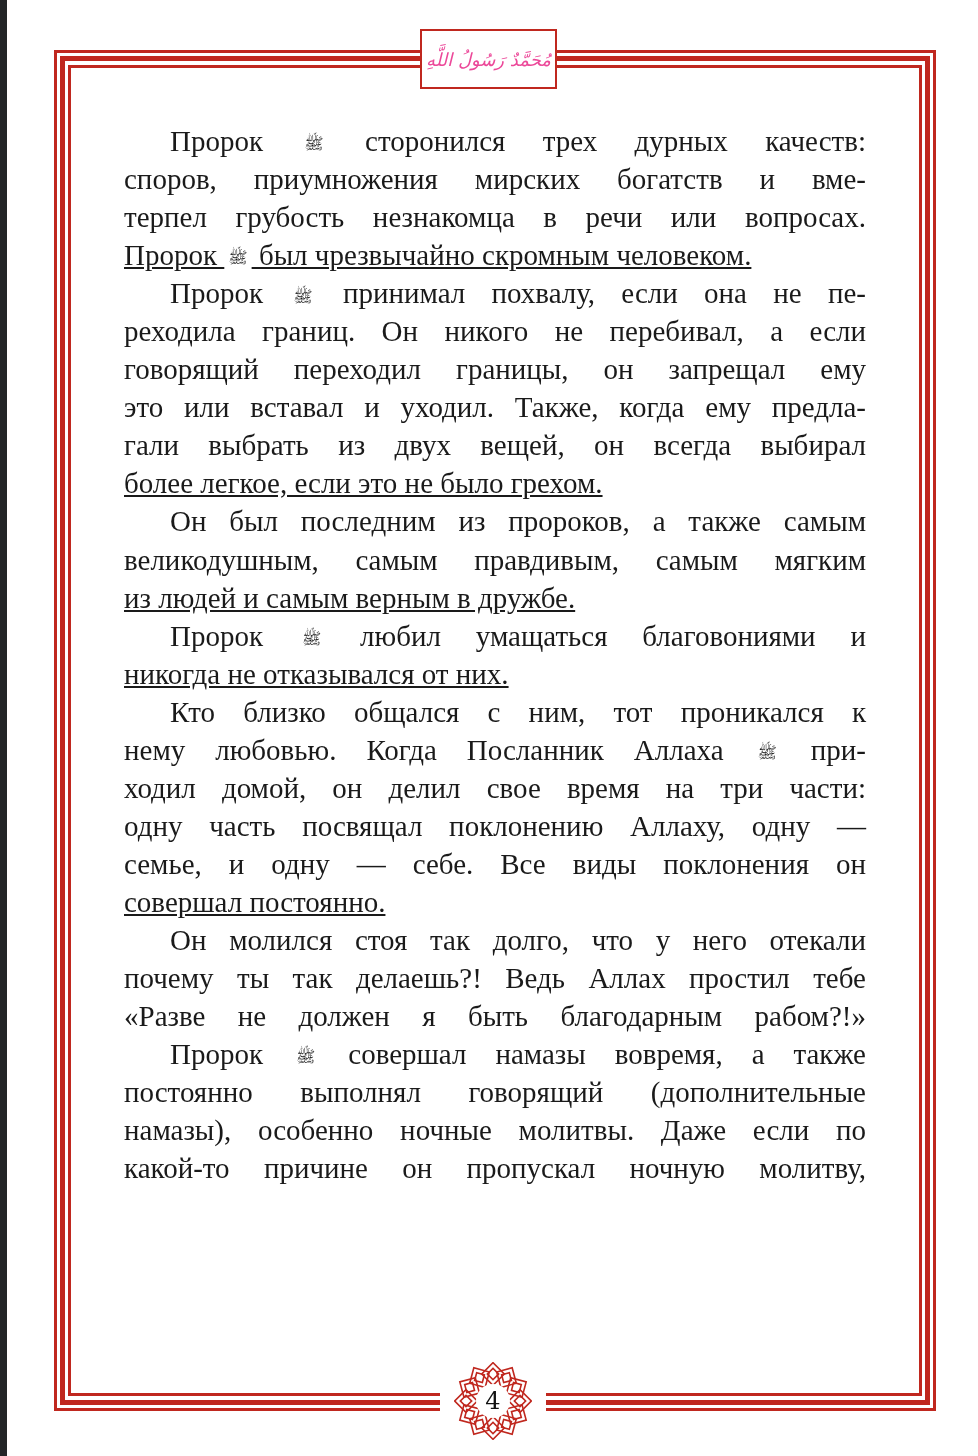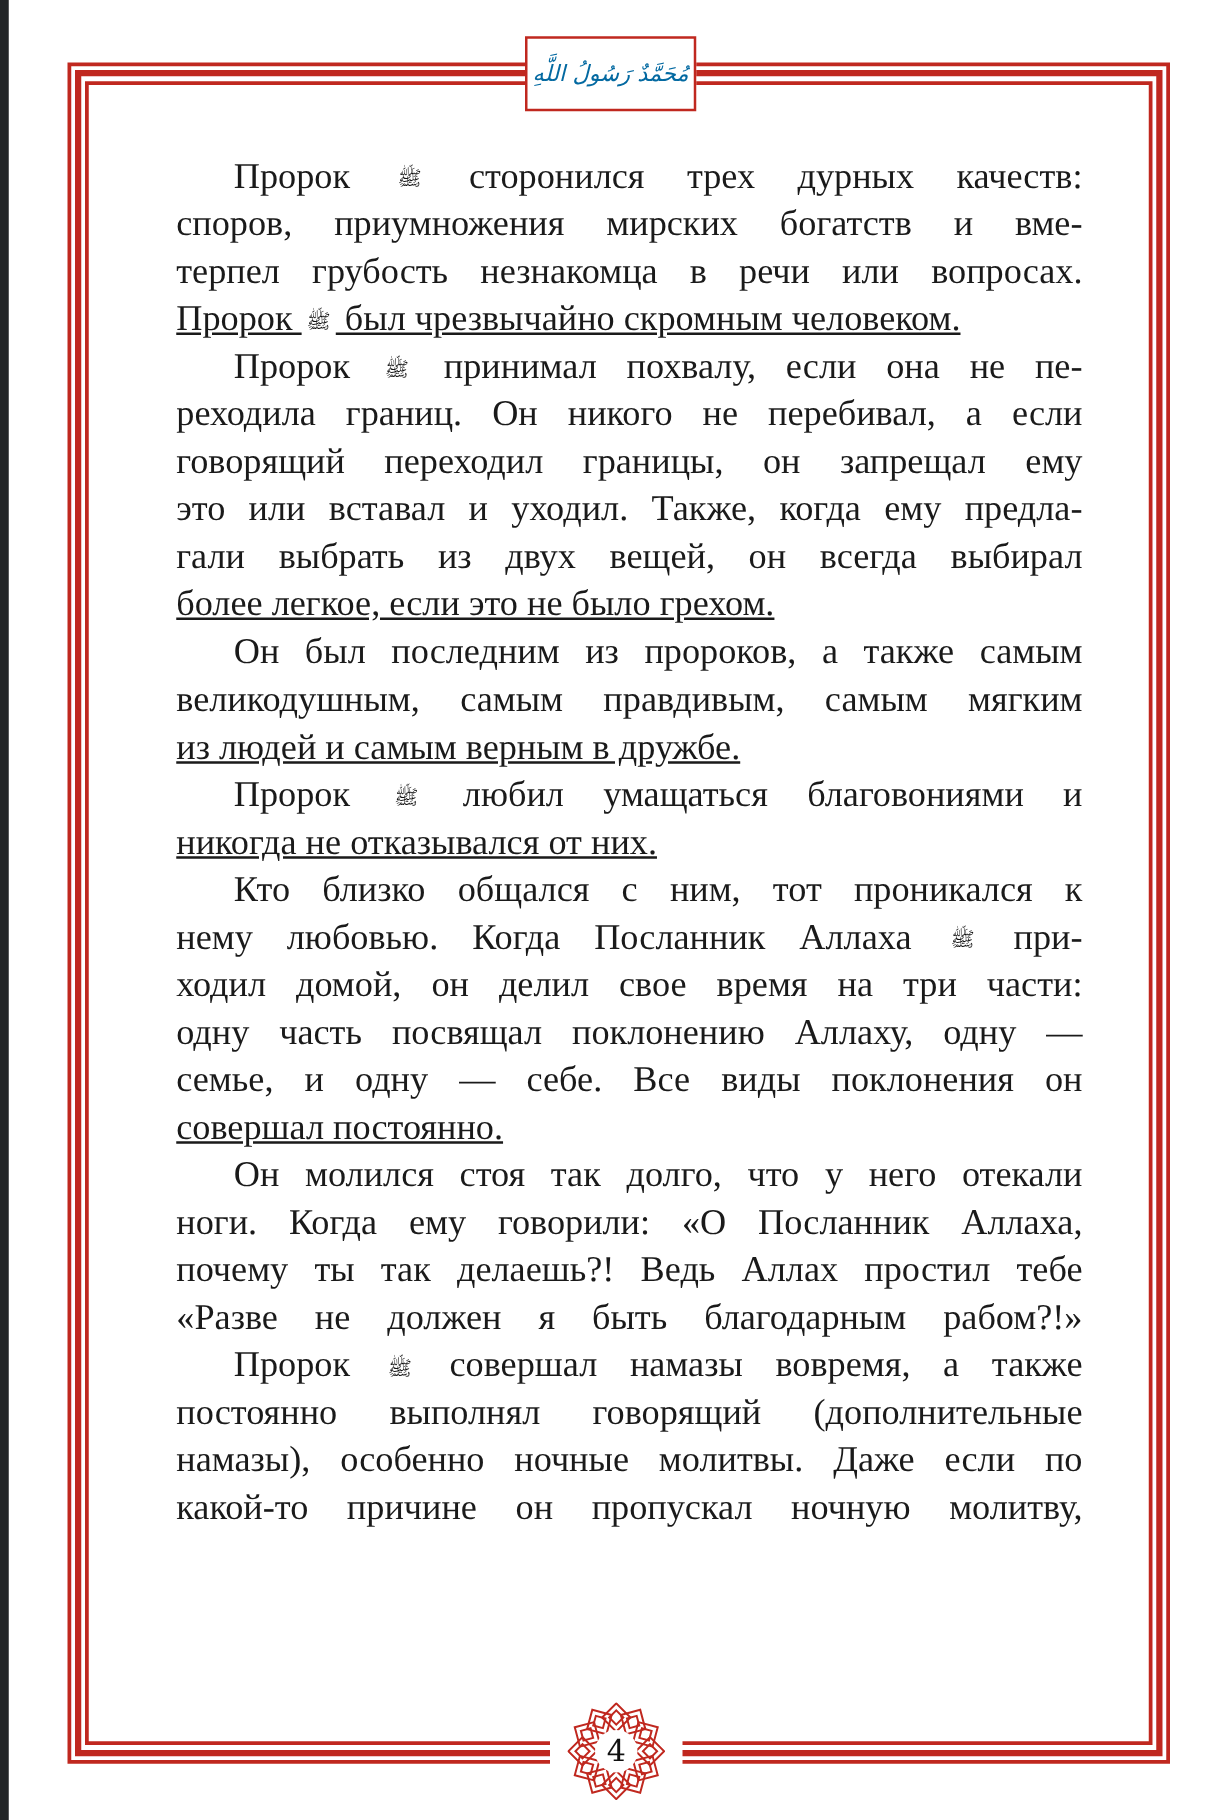--- a/index.html
+++ b/index.html
@@ -13,36 +13,36 @@
   .f-outer { left: 54px; top: 50px; width: 882px; height: 1361px; border: 3px solid #c0281f; }
   .f-mid   { left: 60px; top: 56px; width: 870px; height: 1349px; border: 5px solid #c0281f; }
   .f-inner { left: 68px; top: 65px; width: 854px; height: 1331px; border: 3px solid #c0281f; }
 
   .header-box {
     position: absolute; left: 420px; top: 29px; width: 137px; height: 60px;
     background: #fff; border: 2px solid #c0281f; box-sizing: border-box;
     display: flex; align-items: center; justify-content: center;
   }
   .header-box .arabic {
-    font-family: "DejaVu Sans", sans-serif; font-size: 18px; color: #0369a1; direction: rtl;
+    font-family: "DejaVu Sans", sans-serif; font-size: 18px; color: #ec4899; direction: rtl;
     font-style: italic; letter-spacing: 0;
   }
 
   .content {
     position: absolute; left: 124px; top: 122px; width: 742px;
     color: #1a1a1a; font-size: 29px; line-height: 38.05px;
     font-family: "Liberation Serif", serif;
     text-align: justify; hyphens: manual;
   }
   .content .bold { font-weight: bold; }
   .saw {
     display: inline-block; font-family: "DejaVu Sans", sans-serif; font-size: 16px;
     line-height: 1; vertical-align: middle; margin: 0 4px; color: #111;
   }
-  .line { display: block; text-align: justify; text-align-last: justify; white-space: nowrap; margin-left: 17px; }
+  .line { display: block; text-align: justify; text-align-last: justify; white-space: nowrap; }
   .line.last { text-align-last: left; text-decoration: underline; }
   .line.indent { padding-left: 46px; }
 
   .footer-medal {
     position: absolute; left: 454px; top: 1362px; width: 78px; height: 78px;
   }
   .page-num {
     position: absolute; left: 454px; top: 1362px; width: 78px; height: 78px;
     display: flex; align-items: center; justify-content: center;
     font-family: "DejaVu Serif", serif; font-size: 24px; color: #111;
@@ -89,21 +89,20 @@
     <div>
       <span class="line indent"><span>Кто близко общался с ним, тот проникался к</span></span>
       <span class="line"><span>нему любовью. Когда Посланник Аллаха </span><span class="saw">ﷺ</span><span> при-</span></span>
       <span class="line"><span>ходил домой, он делил свое время на три части:</span></span>
       <span class="line"><span>одну часть посвящал поклонению Аллаху, одну —</span></span>
       <span class="line"><span>семье, и одну — себе. Все виды поклонения он</span></span>
       <span class="line last"><span>совершал постоянно.</span></span>
     </div>
     <div>
       <span class="line indent"><span>Он молился стоя так долго, что у него отекали</span></span>
-      <span class="line"><span>ноги. Когда ему говорили: «О Посланник Аллаха,</span></span>
       <span class="line"><span>почему ты так делаешь?! Ведь Аллах простил тебе</span></span>
       <span class="line bold"><span style="font-weight: normal;">«Разве не должен я быть благодарным рабом?!»</span></span>
     </div>
     <div>
       <span class="line indent"><span>Пророк </span><span class="saw">ﷺ</span><span> совершал намазы вовремя, а также</span></span>
       <span class="line"><span>постоянно выполнял говорящий (дополнительные</span></span>
       <span class="line"><span>намазы), особенно ночные молитвы. Даже если по</span></span>
       <span class="line"><span>какой-то причине он пропускал ночную молитву,</span></span>
     </div>
   </div>

